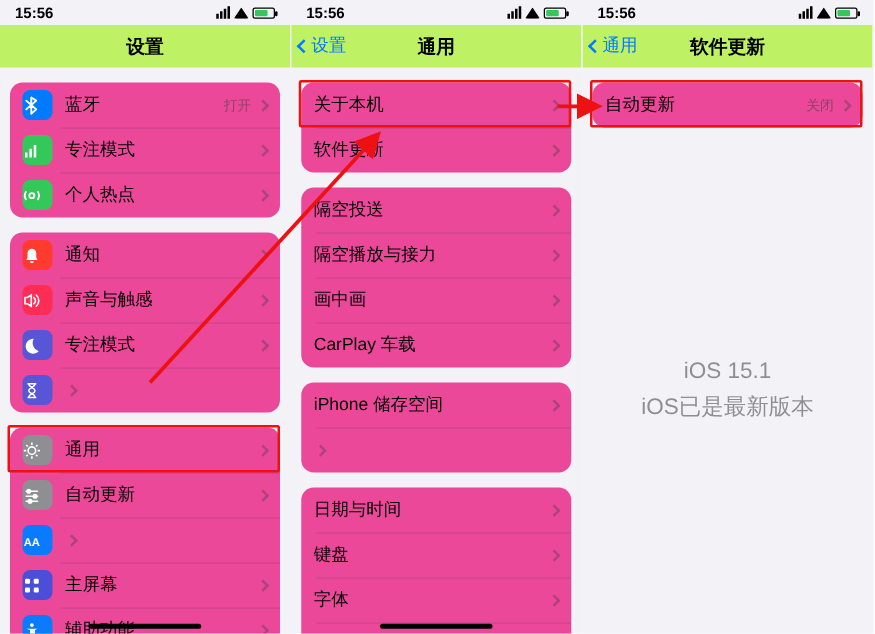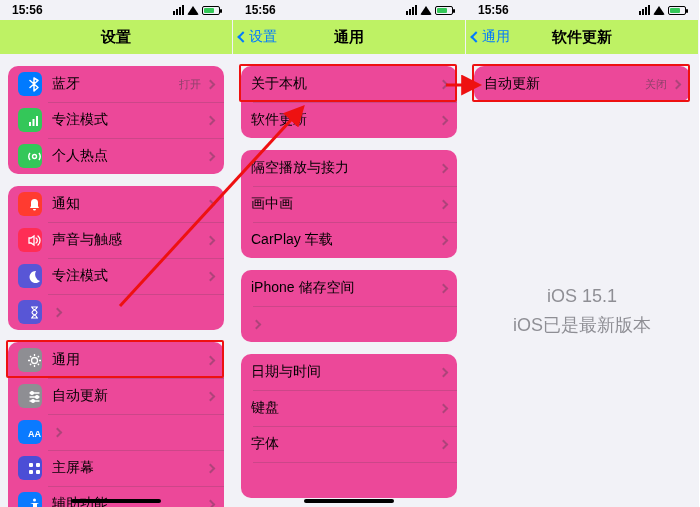--- a/index.html
+++ b/index.html
@@ -100,21 +100,21 @@
   }
   .row + .row::before {
     content:"";
     position:absolute; left:40px; right:0; top:0; height:1px;
     background: rgba(60,60,67,0.18);
   }
   .row.noicon + .row.noicon::before { left: 12px; }
   .ico {
     width: 24px; height: 24px; border-radius: 6px;
     margin-right: 10px;
-    display: flex; align-items: center; justify-content: flex-end;
+    display: flex; align-items: center; justify-content: flex-start;
     flex: 0 0 24px;
   }
   .ico svg { width: 15px; height: 15px; }
   .label { flex: 1; }
   .value { color: rgba(60,60,67,0.55); font-size: 11px; margin-right: 4px;}
   .chev-r {
     width: 7px; height: 7px;
     border-top: 2px solid rgba(60,60,67,0.35);
     border-right: 2px solid rgba(60,60,67,0.35);
     transform: rotate(45deg);
@@ -352,20 +352,24 @@
             <span class="label">关于本机</span>
             <span class="chev-r"></span>
           </div>
           <div class="row noicon">
             <span class="label">软件更新</span>
             <span class="chev-r"></span>
           </div>
         </div>
       <div class="group" id="s2g1">
           <div class="row noicon">
+            <span class="label">隔空投送</span>
+            <span class="chev-r"></span>
+          </div>
+          <div class="row noicon">
             <span class="label">隔空播放与接力</span>
             <span class="chev-r"></span>
           </div>
           <div class="row noicon">
             <span class="label">画中画</span>
             <span class="chev-r"></span>
           </div>
           <div class="row noicon">
             <span class="label">CarPlay 车载</span>
             <span class="chev-r"></span>

